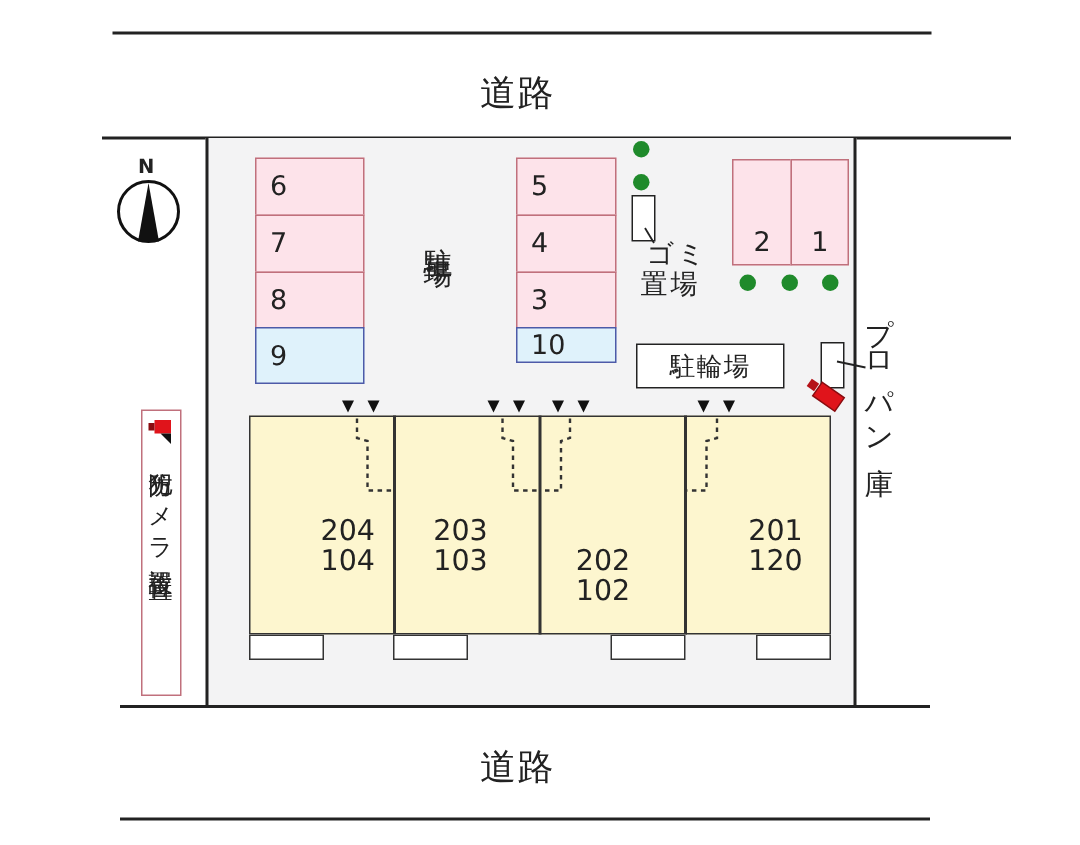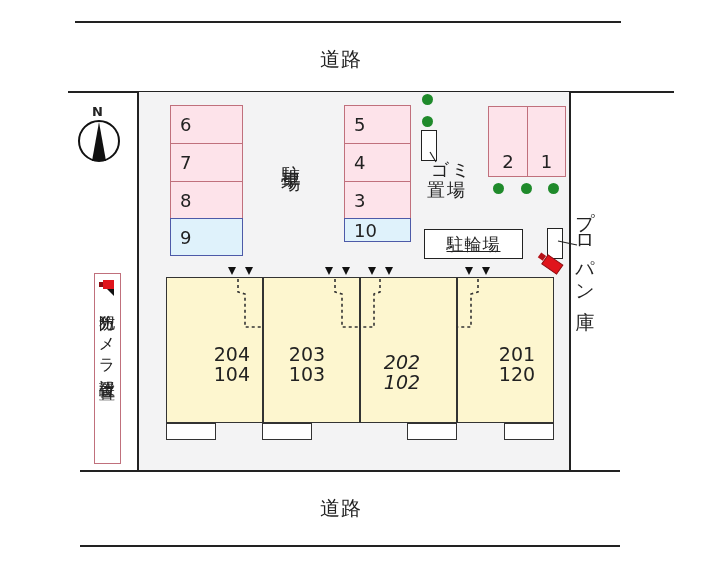--- a/index.html
+++ b/index.html
@@ -1,20 +1,20 @@
 <!DOCTYPE html>
 <html><head>
 <meta charset="utf-8">
 <style>
   html, body { margin:0; padding:0; background:#ffffff; }
   body { width:720px; height:563px; position:relative; overflow:hidden;
          font-family:"DejaVu Sans","Liberation Sans",sans-serif; color:#222; }
   .abs { position:absolute; box-sizing:border-box; }
   .hline { position:absolute; height:2px; background:#222; }
-  .road-label { position:absolute; font-size:20px; letter-spacing:1px; color:#222; }
+  .road-label { position:absolute; font-size:24px; letter-spacing:1px; color:#222; }
   .lot { position:absolute; left:137px; top:92px; width:434px; height:379px;
          background:#f3f3f4; border-left:2px solid #222; border-right:2px solid #222; box-sizing:border-box; }
   .pk { position:absolute; box-sizing:border-box; font-size:18px; color:#222;
         display:flex; align-items:center; padding-left:9px; }
   .pk.red { background:#fde3ea; border:1.5px solid #c0707c; }
   .pk.blue { background:#dff2fb; border:1.5px solid #4d5aa8; }
   .pk.tall { align-items:flex-end; justify-content:center; padding-left:0; padding-bottom:4px; }
   .dot { position:absolute; width:11px; height:11px; border-radius:50%; background:#1f8a2b; }
   .vtext { position:absolute; writing-mode:vertical-rl; font-size:18px; line-height:1; letter-spacing:2px; color:#222; }
   .bldg { position:absolute; left:166px; top:277px; width:388px; height:146px;
@@ -69,21 +69,21 @@
 
 <div class="box" style="left:421px; top:130px; width:16px; height:31px;"></div>
 <svg class="abs" style="left:428px; top:150px;" width="12" height="14">
     <line x1="2" y1="2" x2="8" y2="12" stroke="#222" stroke-width="1.2"></line>
   </svg>
 <div class="abs" style="left:427px; top:160px; font-size:18px; line-height:20px; letter-spacing:2px;">
   <div style="padding-left:4px;">ゴミ</div>
   <div>置場</div>
 </div>
 
-<div class="box abs" style="left:424px; top:229px; width:99px; height:30px; display:flex; align-items:center; justify-content:center;text-decoration:underline;">
+<div class="box abs" style="left:424px; top:229px; width:99px; height:30px; display:flex; align-items:center; justify-content:center;">
   <span style="font-size:17px; letter-spacing:1px;">駐輪場</span>
 </div>
 
 <div class="box" style="left:547px; top:228px; width:16px; height:31px;"></div>
 <svg class="abs" style="left:557px; top:236px;" width="22" height="14">
     <line x1="1" y1="5" x2="20" y2="9" stroke="#222" stroke-width="1.2"></line>
   </svg>
 <div class="vtext" style="left:576px; top:198px; font-size:19px; letter-spacing:3px;">プロパン庫</div>
 
 <svg class="abs" style="left:532px; top:249px;" width="34" height="30" viewBox="0 0 34 30">
@@ -99,21 +99,21 @@
 <div class="unit-div" style="left:456px;"></div>
 
 <div class="unit-label" style="left:180px; top:344px;text-align:right;">
   <div>204</div>
   <div>104</div>
 </div>
 <div class="unit-label" style="left:272px; top:344px;">
   <div>203</div>
   <div>103</div>
 </div>
-<div class="unit-label" style="left:367px; top:352px;font-style:italic;">
+<div class="unit-label" style="left:367px; top:364px;">
   <div>202</div>
   <div>102</div>
 </div>
 <div class="unit-label" style="left:482px; top:344px;">
   <div>201</div>
   <div>120</div>
 </div>
 
 <div class="balcony" style="left:166px;"></div>
 <div class="balcony" style="left:262px;"></div>

